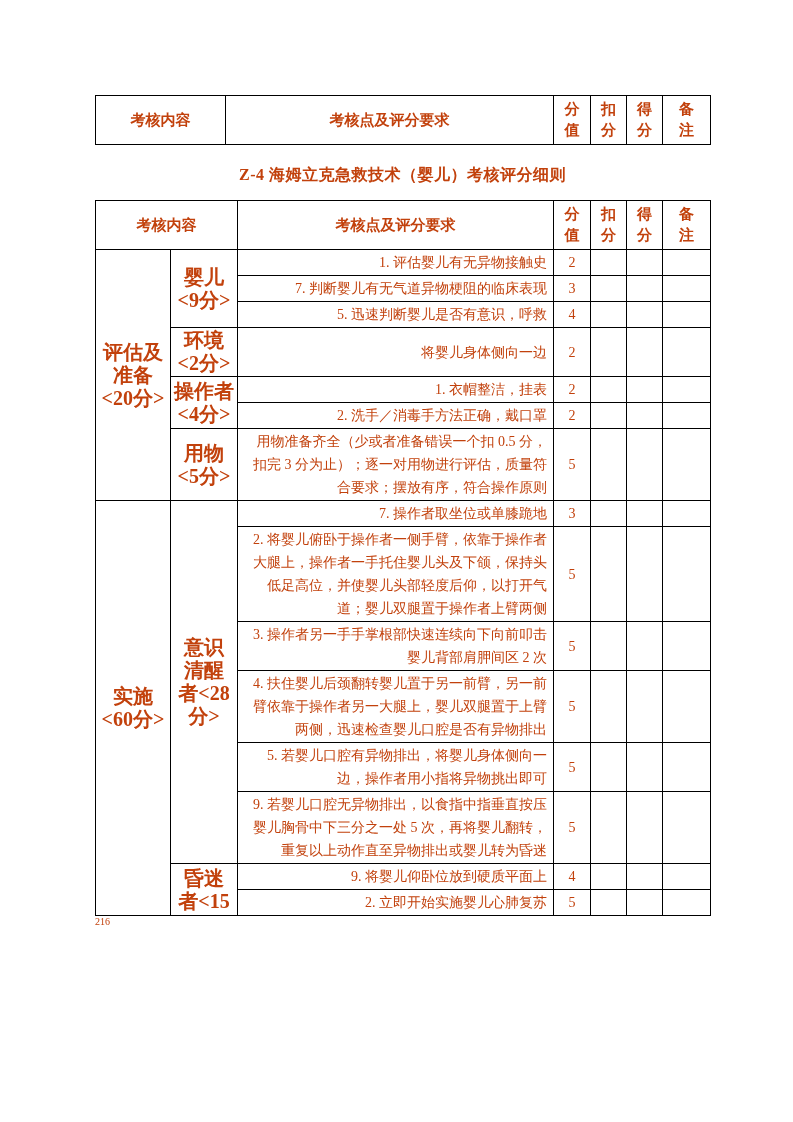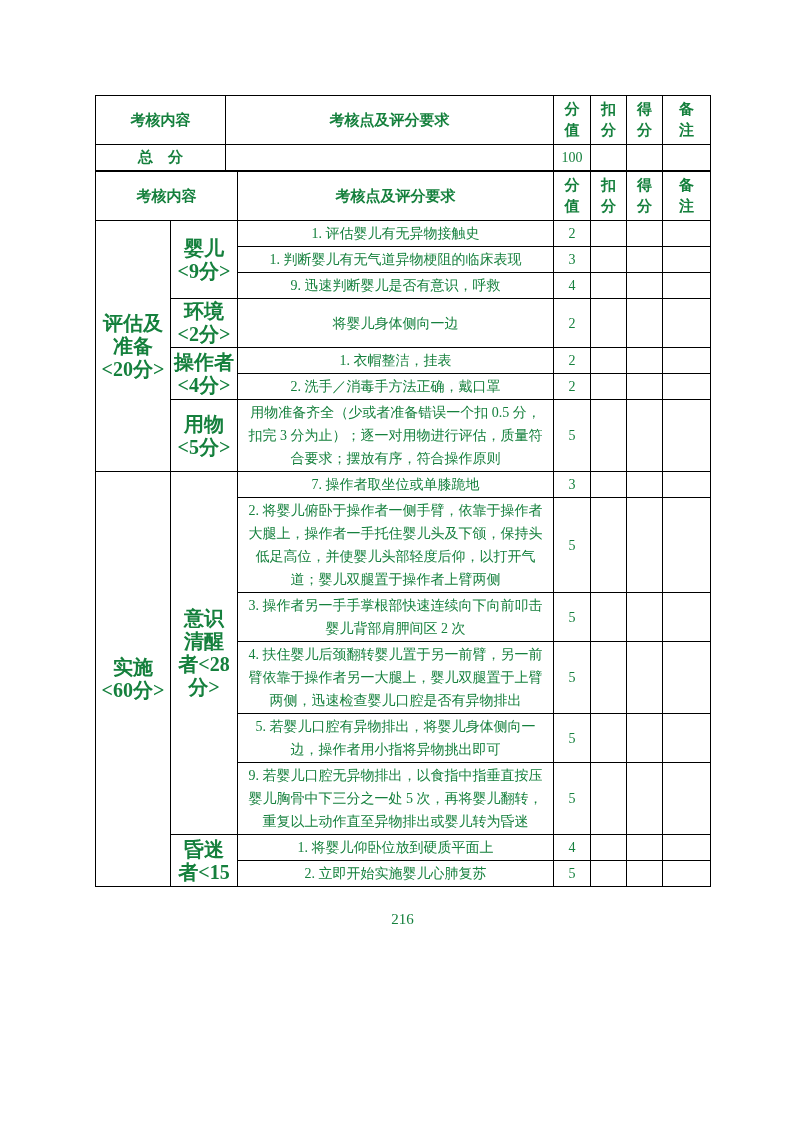--- a/index.html
+++ b/index.html
@@ -1,21 +1,21 @@
 <!DOCTYPE html>
 <html><head>
 <meta charset="utf-8">
 <style>
   * { margin: 0; padding: 0; box-sizing: border-box; }
   html, body { background: #ffffff; }
   .page {
     width: 793px;
     min-height: 1122px;
     background: #ffffff;
-    color: #15803d;
+    color: #c2410c;
     font-family: "Liberation Serif", "DejaVu Serif", serif;
     position: relative;
     overflow: hidden;
   }
   .content { padding: 95px 83px 0 95px; }
 
   table.tbl {
     border-collapse: collapse;
     table-layout: fixed;
     width: 615px;
@@ -31,21 +31,21 @@
     vertical-align: middle;
     line-height: 21px;
     padding: 3px 2px;
     white-space: pre-line;
   }
   .tbl td {
     font-size: 14px;
     line-height: 23px;
     vertical-align: middle;
   }
-  td.txt { text-align: center; padding: 1px 6px; }
+  td.txt { text-align: right; padding: 1px 6px; }
   td.num { text-align: center; padding: 1px 2px; }
   td.grp, td.sub {
     text-align: center;
     font-weight: bold;
     white-space: pre-line;
     padding: 1px 2px;
     font-size: 20px;
   }
   td.total-label {
     text-align: center;
@@ -54,23 +54,22 @@
     padding: 1px 2px;
   }
   .doc-title {
     font-size: 16px;
     font-weight: bold;
     text-align: center;
     margin: 20px 0 14px 0;
     letter-spacing: 0.5px;
   }
   .page-number {
-    text-align: center;
-    font-size: 15px;
-    margin-top: 24px;
+    text-align: left;
+    font-size: 10px;
     padding-bottom: 30px;
   }
 </style>
 </head>
 <body>
 
 <div class="page">
   <div class="content">
 
     <table class="tbl">
@@ -88,31 +87,24 @@
           <th>考核点及评分要求</th>
           <th>分
 值</th>
           <th>扣
 分</th>
           <th>得
 分</th>
           <th>备
 注</th>
         </tr>
-        <tr>
-          <td class="total-label">总　分</td>
-          <td class="txt"></td>
-          <td class="num">100</td>
-          <td class="num"></td>
-          <td class="num"></td>
-          <td class="num"></td>
-        </tr>
       </tbody>
     </table>
 
+    <div class="doc-title">Z-4 海姆立克急救技术（婴儿）考核评分细则</div>
 
     <table class="tbl">
       <colgroup>
         <col style="width:75px">
           <col style="width:67px">
           <col style="width:316px">
         <col style="width:37px">
           <col style="width:36px">
           <col style="width:36px">
           <col style="width:48px">
@@ -137,28 +129,28 @@
 &lt;20分&gt;</td>
           <td class="sub" rowspan="3">婴儿
 &lt;9分&gt;</td>
           <td class="txt">1. 评估婴儿有无异物接触史</td>
           <td class="num">2</td>
           <td class="num"></td>
           <td class="num"></td>
           <td class="num"></td>
         </tr>
         <tr>
-          <td class="txt">1. 判断婴儿有无气道异物梗阻的临床表现</td>
+          <td class="txt">7. 判断婴儿有无气道异物梗阻的临床表现</td>
           <td class="num">3</td>
           <td class="num"></td>
           <td class="num"></td>
           <td class="num"></td>
         </tr>
         <tr>
-          <td class="txt">9. 迅速判断婴儿是否有意识，呼救</td>
+          <td class="txt">5. 迅速判断婴儿是否有意识，呼救</td>
           <td class="num">4</td>
           <td class="num"></td>
           <td class="num"></td>
           <td class="num"></td>
         </tr>
         <tr>
           <td class="sub">环境
 &lt;2分&gt;</td>
           <td class="txt">将婴儿身体侧向一边</td>
           <td class="num">2</td>
@@ -236,21 +228,21 @@
         <tr>
           <td class="txt">9. 若婴儿口腔无异物排出，以食指中指垂直按压婴儿胸骨中下三分之一处 5 次，再将婴儿翻转，重复以上动作直至异物排出或婴儿转为昏迷</td>
           <td class="num">5</td>
           <td class="num"></td>
           <td class="num"></td>
           <td class="num"></td>
         </tr>
         <tr>
           <td class="sub" rowspan="2">昏迷
 者&lt;15</td>
-          <td class="txt">1. 将婴儿仰卧位放到硬质平面上</td>
+          <td class="txt">9. 将婴儿仰卧位放到硬质平面上</td>
           <td class="num">4</td>
           <td class="num"></td>
           <td class="num"></td>
           <td class="num"></td>
         </tr>
         <tr>
           <td class="txt">2. 立即开始实施婴儿心肺复苏</td>
           <td class="num">5</td>
           <td class="num"></td>
           <td class="num"></td>

